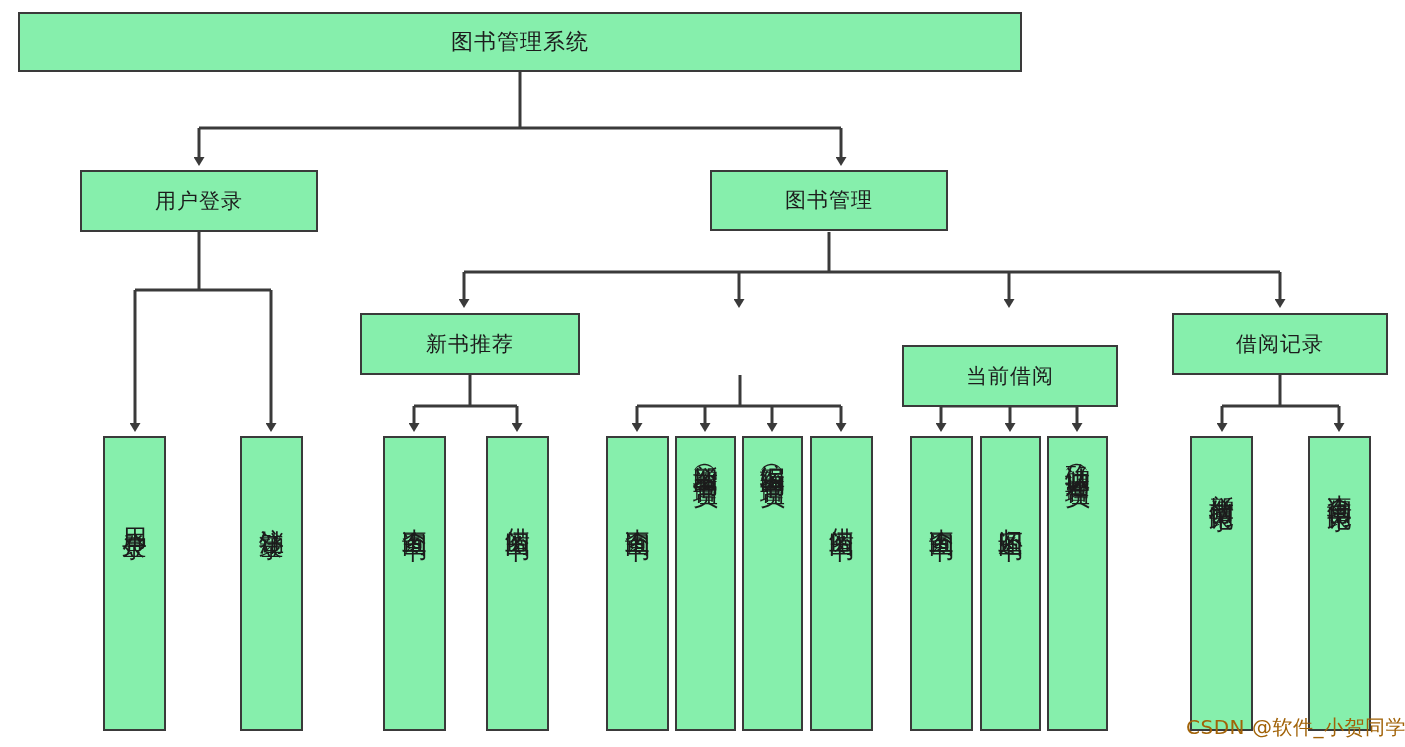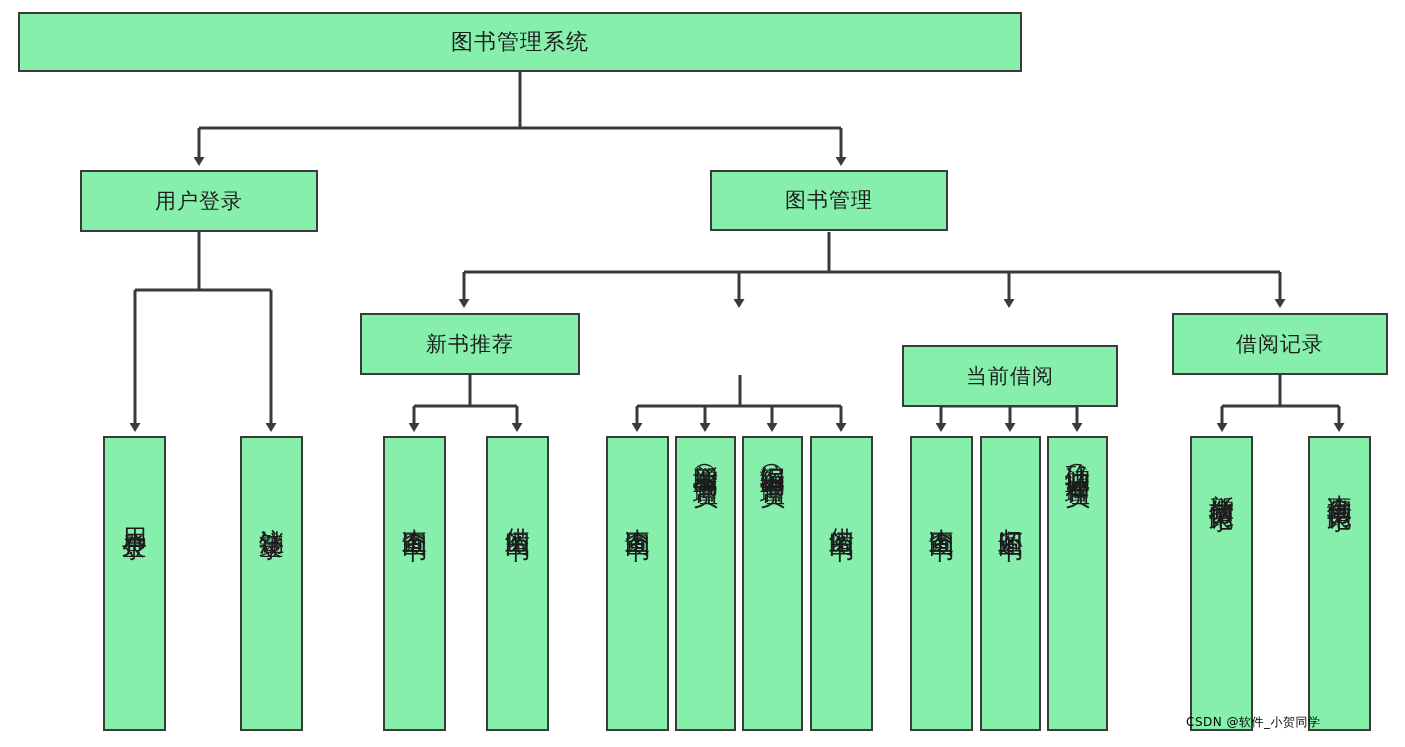--- a/index.html
+++ b/index.html
@@ -43,22 +43,22 @@
     text-orientation:upright;
     font-size:25px;
     line-height:1;
     letter-spacing:3px;
   }
   .leaf.mid .lbl{margin-top:0;}
 
   .watermark{
     position:absolute;
     left:1186px;top:714px;
-    font-size:12px;
-    color:#000000;
+    font-size:20px;
+    color:#a16207;
     letter-spacing:0.5px;
     white-space:pre;
     z-index:3;
   }
 </style>
 </head>
 <body>
 
 <div id="canvas">
 

